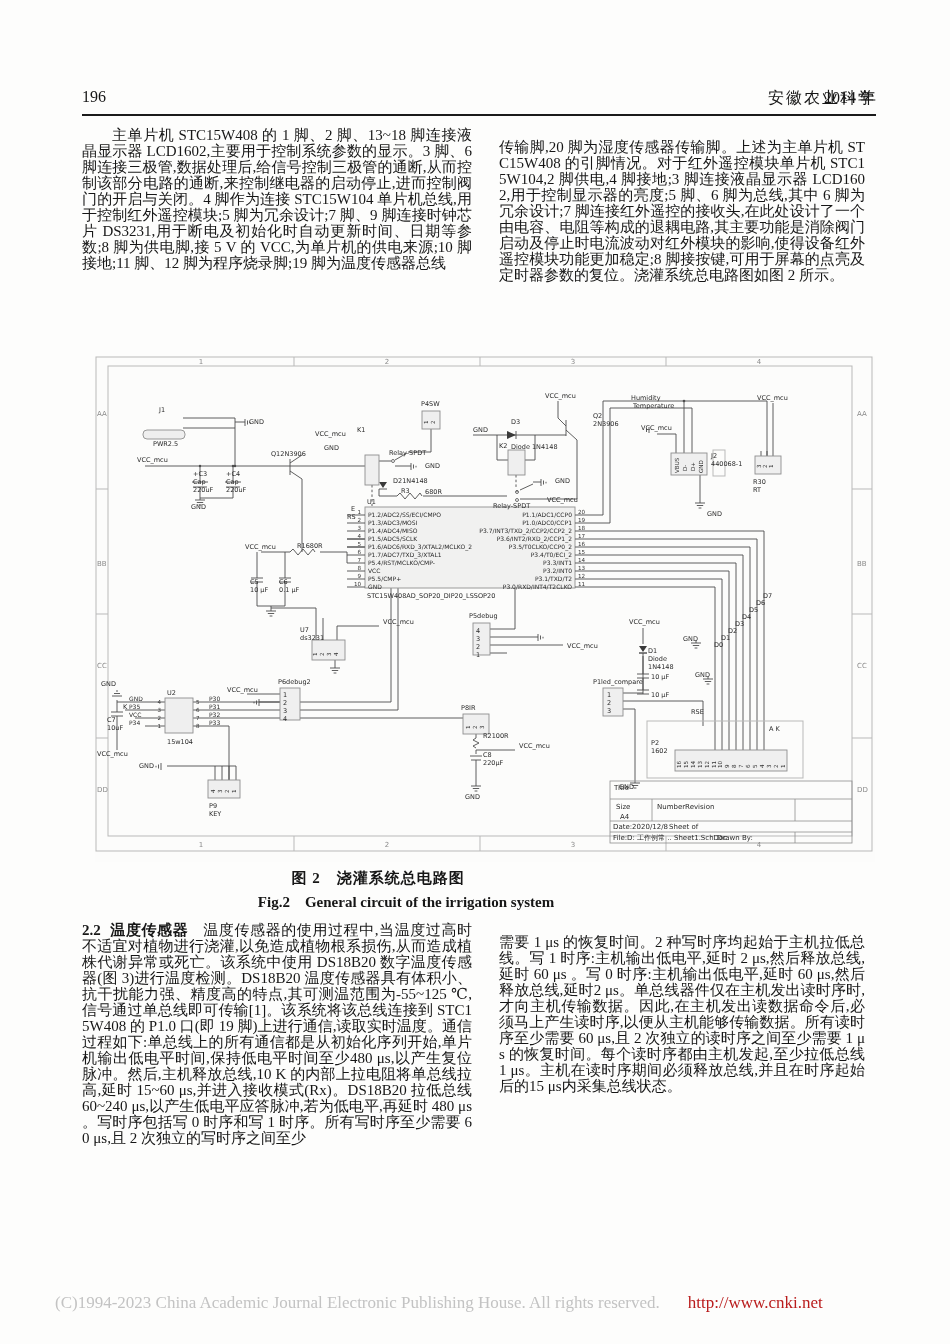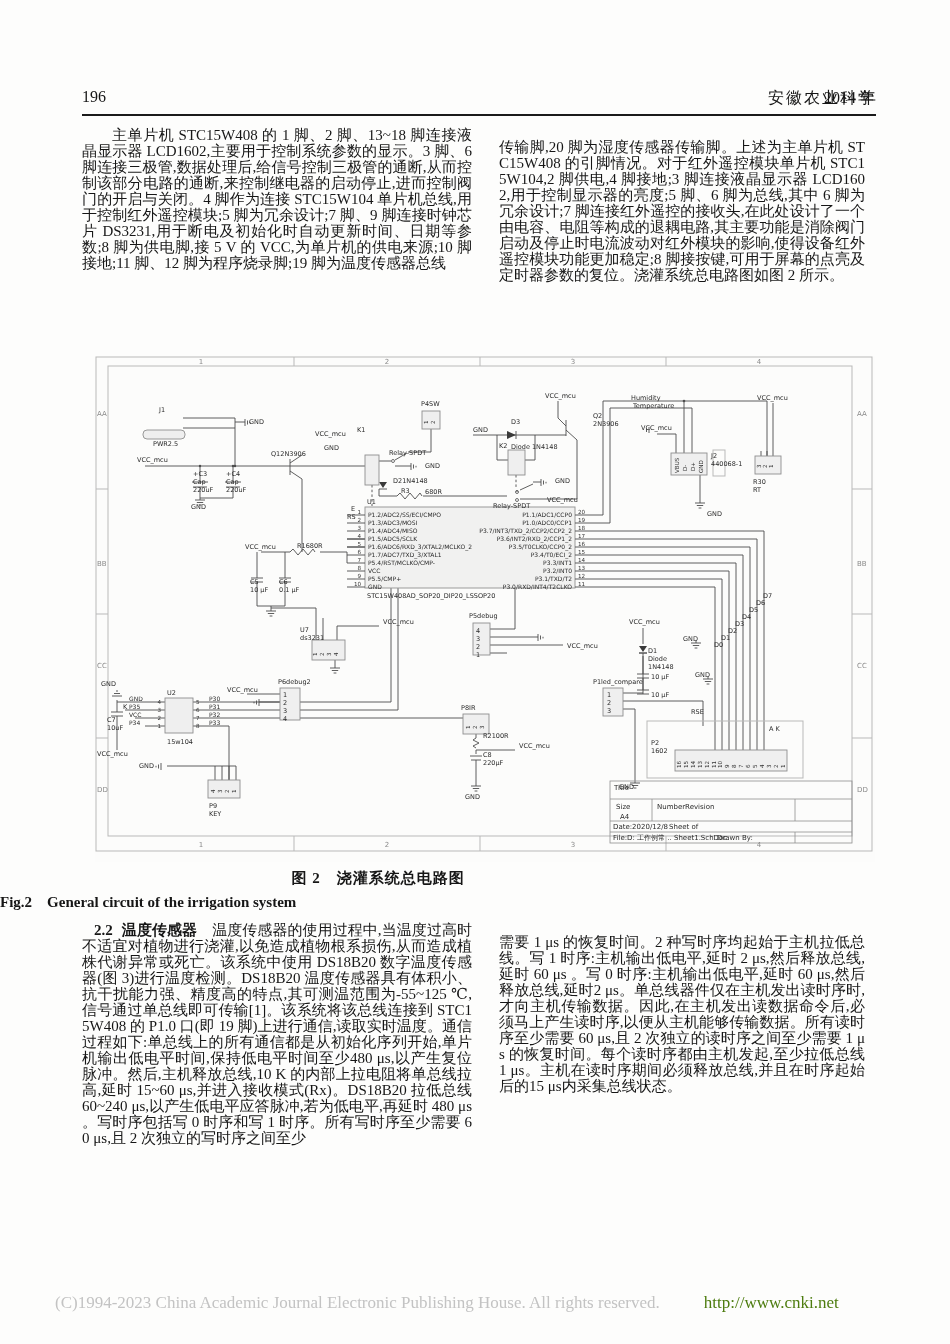--- a/index.html
+++ b/index.html
@@ -8,30 +8,30 @@
   .hdr{position:absolute;top:88px;left:82px;width:794px;font-size:16px;}
   .hdr .pgno{position:absolute;left:0;top:0;}
   .hdr .jrnl{position:absolute;left:0;right:0;text-align:right;top:0;letter-spacing:2px;}
   .hdr .year{position:absolute;right:0;top:0;}
   .rule{position:absolute;top:114px;left:82px;width:794px;border-top:2.5px solid #1b1b1b;}
   .col{position:absolute;width:390px;font-size:15px;line-height:16px;text-align:justify;
        text-justify:inter-ideograph;word-break:break-all;}
   .colL{left:82px;} .colR{left:487px;}
   .topcols{top:127px;} .botcols{top:922px;}
   .indent{text-indent:2em;}
-  .secnum,.sectitle{font-weight:bold;margin-left:12px;}
+  .secnum,.sectitle{font-weight:bold;}
   .sectitle{margin-right:1em;margin-left:.6em;}
   .fig{position:absolute;left:95px;top:356px;width:780px;height:506px;background:#fcfcfb;}
   .fig svg{display:block;}
   .capzh{position:absolute;top:869px;left:0;width:756px;text-align:center;font-weight:bold;
          font-size:15px;letter-spacing:1px;}
-  .capen{position:absolute;top:893px;left:0;width:812px;font-weight:bold;
+  .capen{position:absolute;top:893px;left:0;width:812px;text-align:center;font-weight:bold;
          font-size:15px;font-family:"Liberation Serif",serif;}
   .foot{position:absolute;top:1293px;left:55px;width:860px;font-size:17px;color:#c3c3c3;}
-  .foot a{color:#4d7c0f;text-decoration:none;margin-left:44px;cursor:pointer;}
+  .foot a{color:#b91c1c;text-decoration:none;margin-left:28px;cursor:pointer;}
   
   text{font-family:"DejaVu Sans","Liberation Sans",sans-serif;fill:#2a2a2a;}
   .sl{font-size:6.5px;}
   .pn{font-size:5.6px;fill:#333;}
   .pl{font-size:6px;}
   .tb{font-size:7px;}
   .gl{font-size:7px;fill:#8a8a8a;}
   .wire{stroke:#4d4d4d;stroke-width:0.9;fill:none;}
   .wired{stroke:#4d4d4d;stroke-width:0.9;fill:none;stroke-dasharray:2.5,2.2;}
   .box{fill:#efefef;stroke:#8f8f8f;stroke-width:0.9;}

